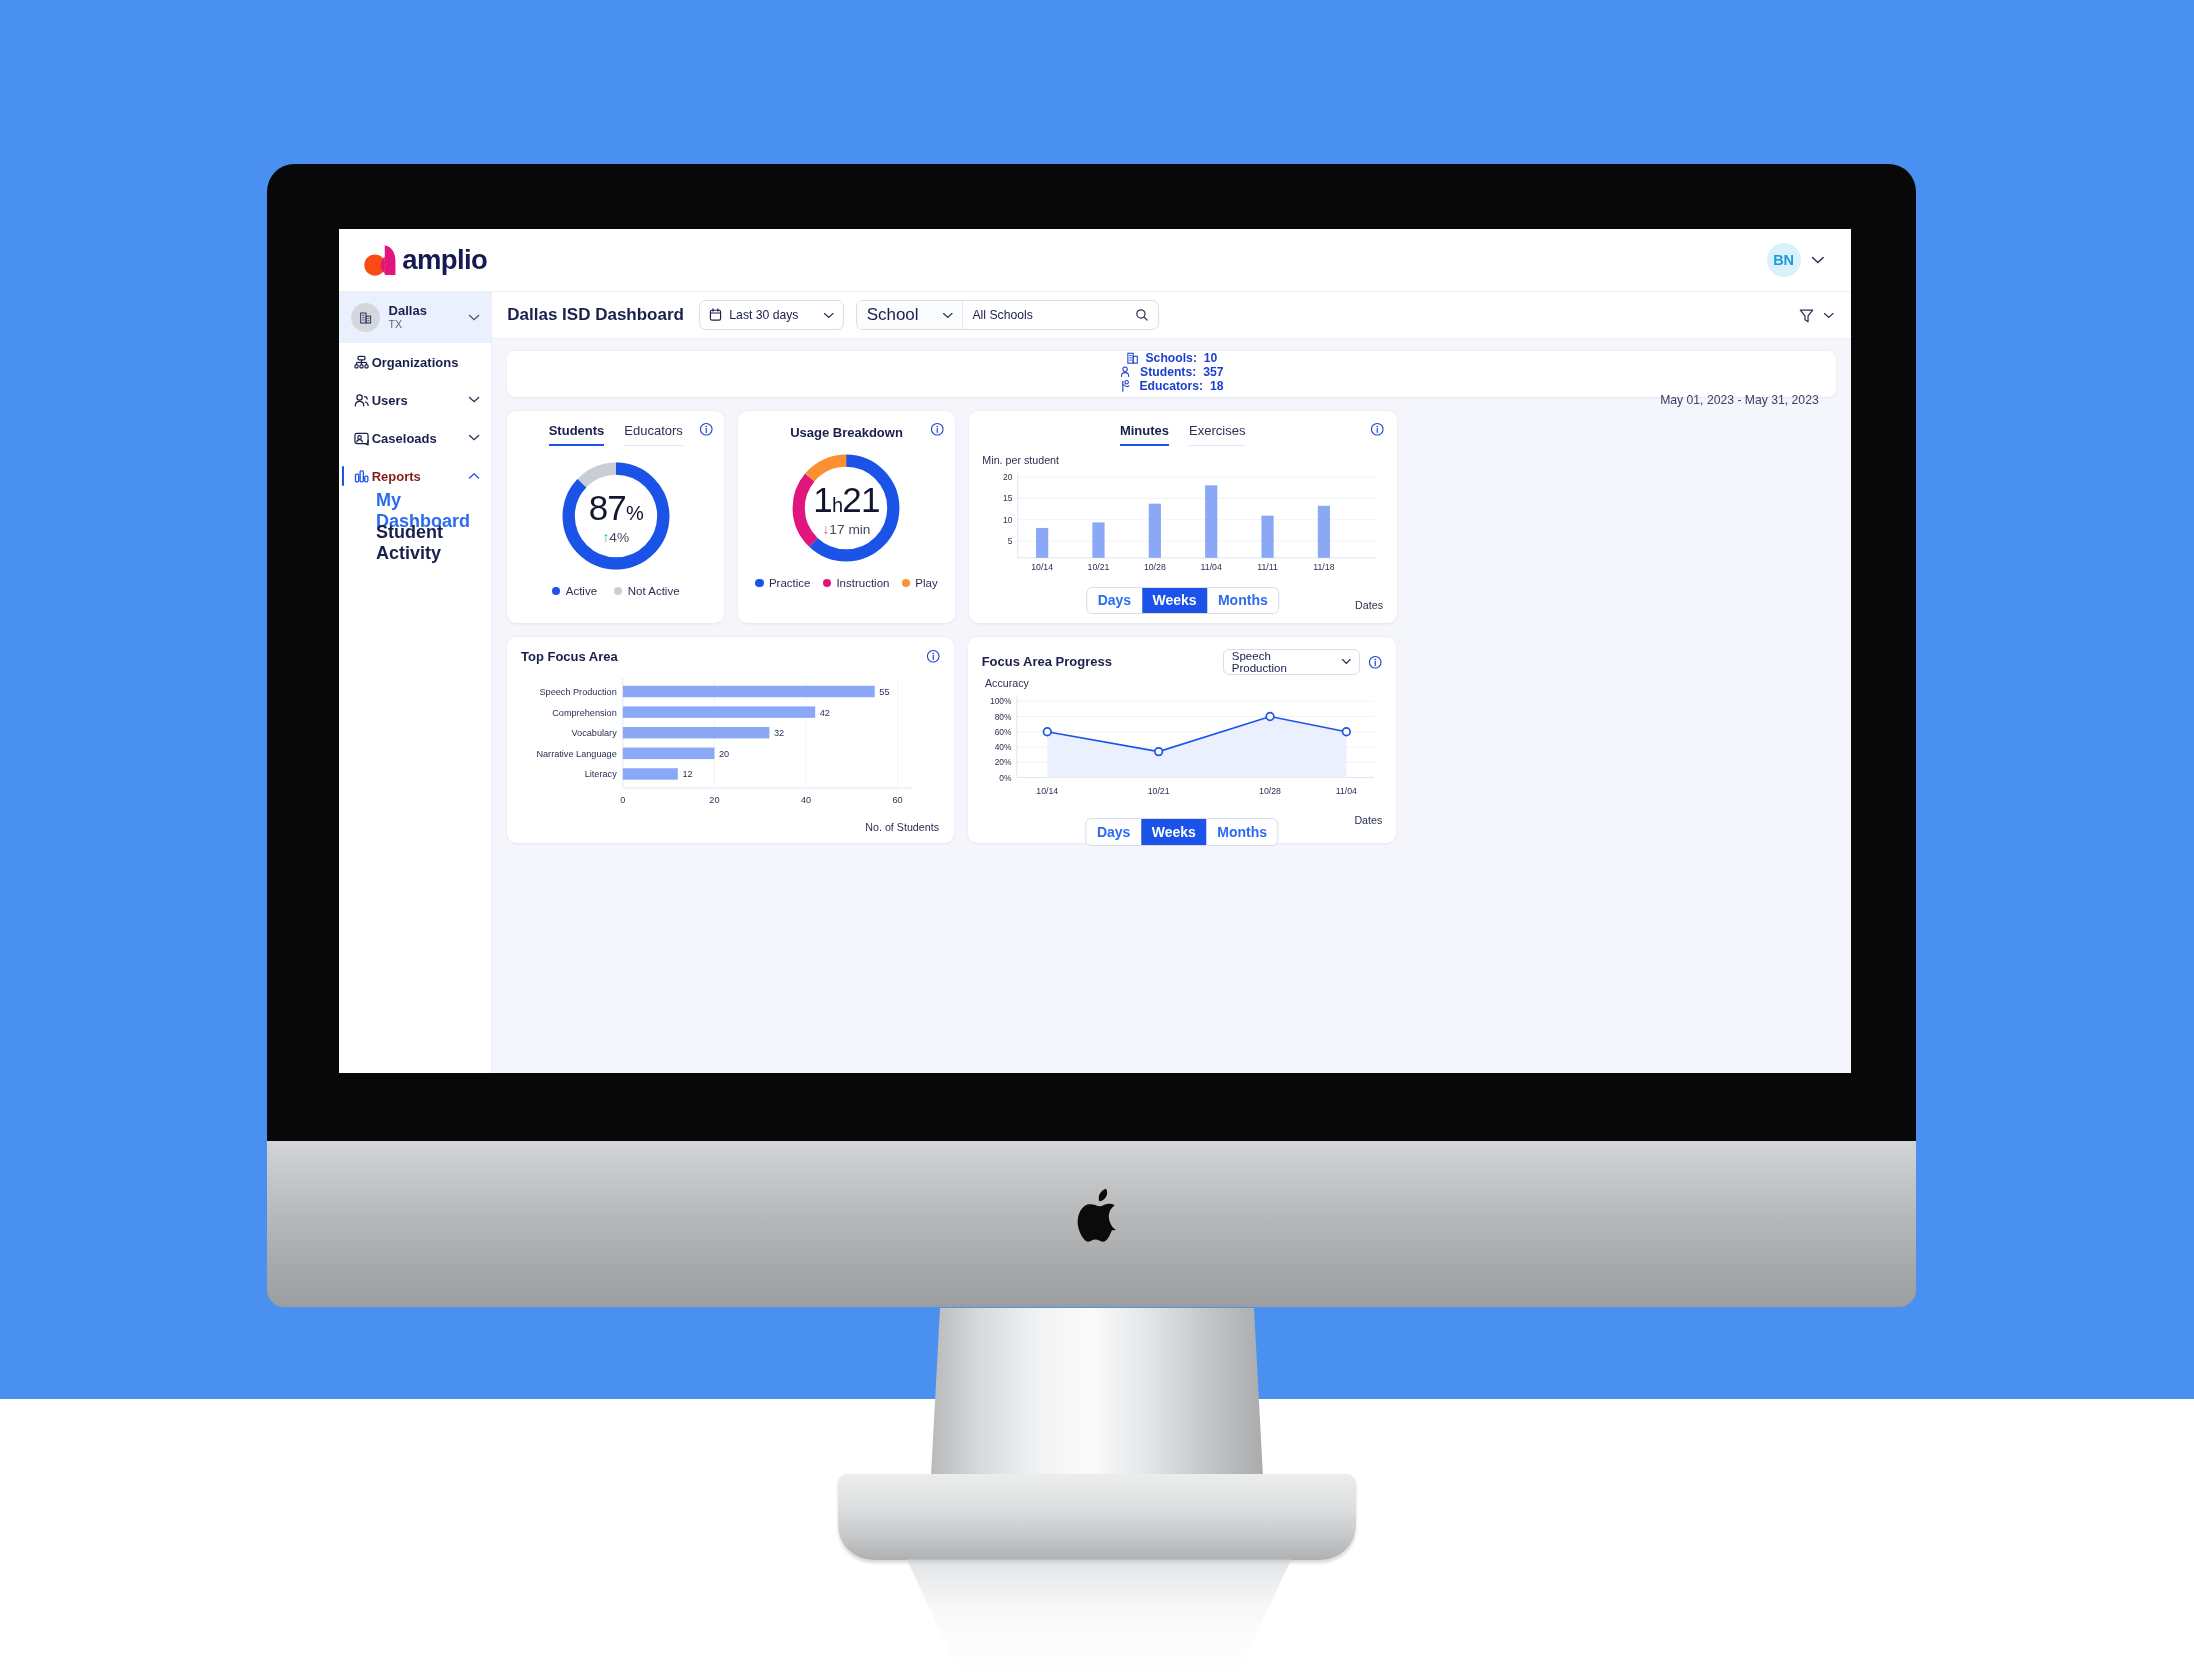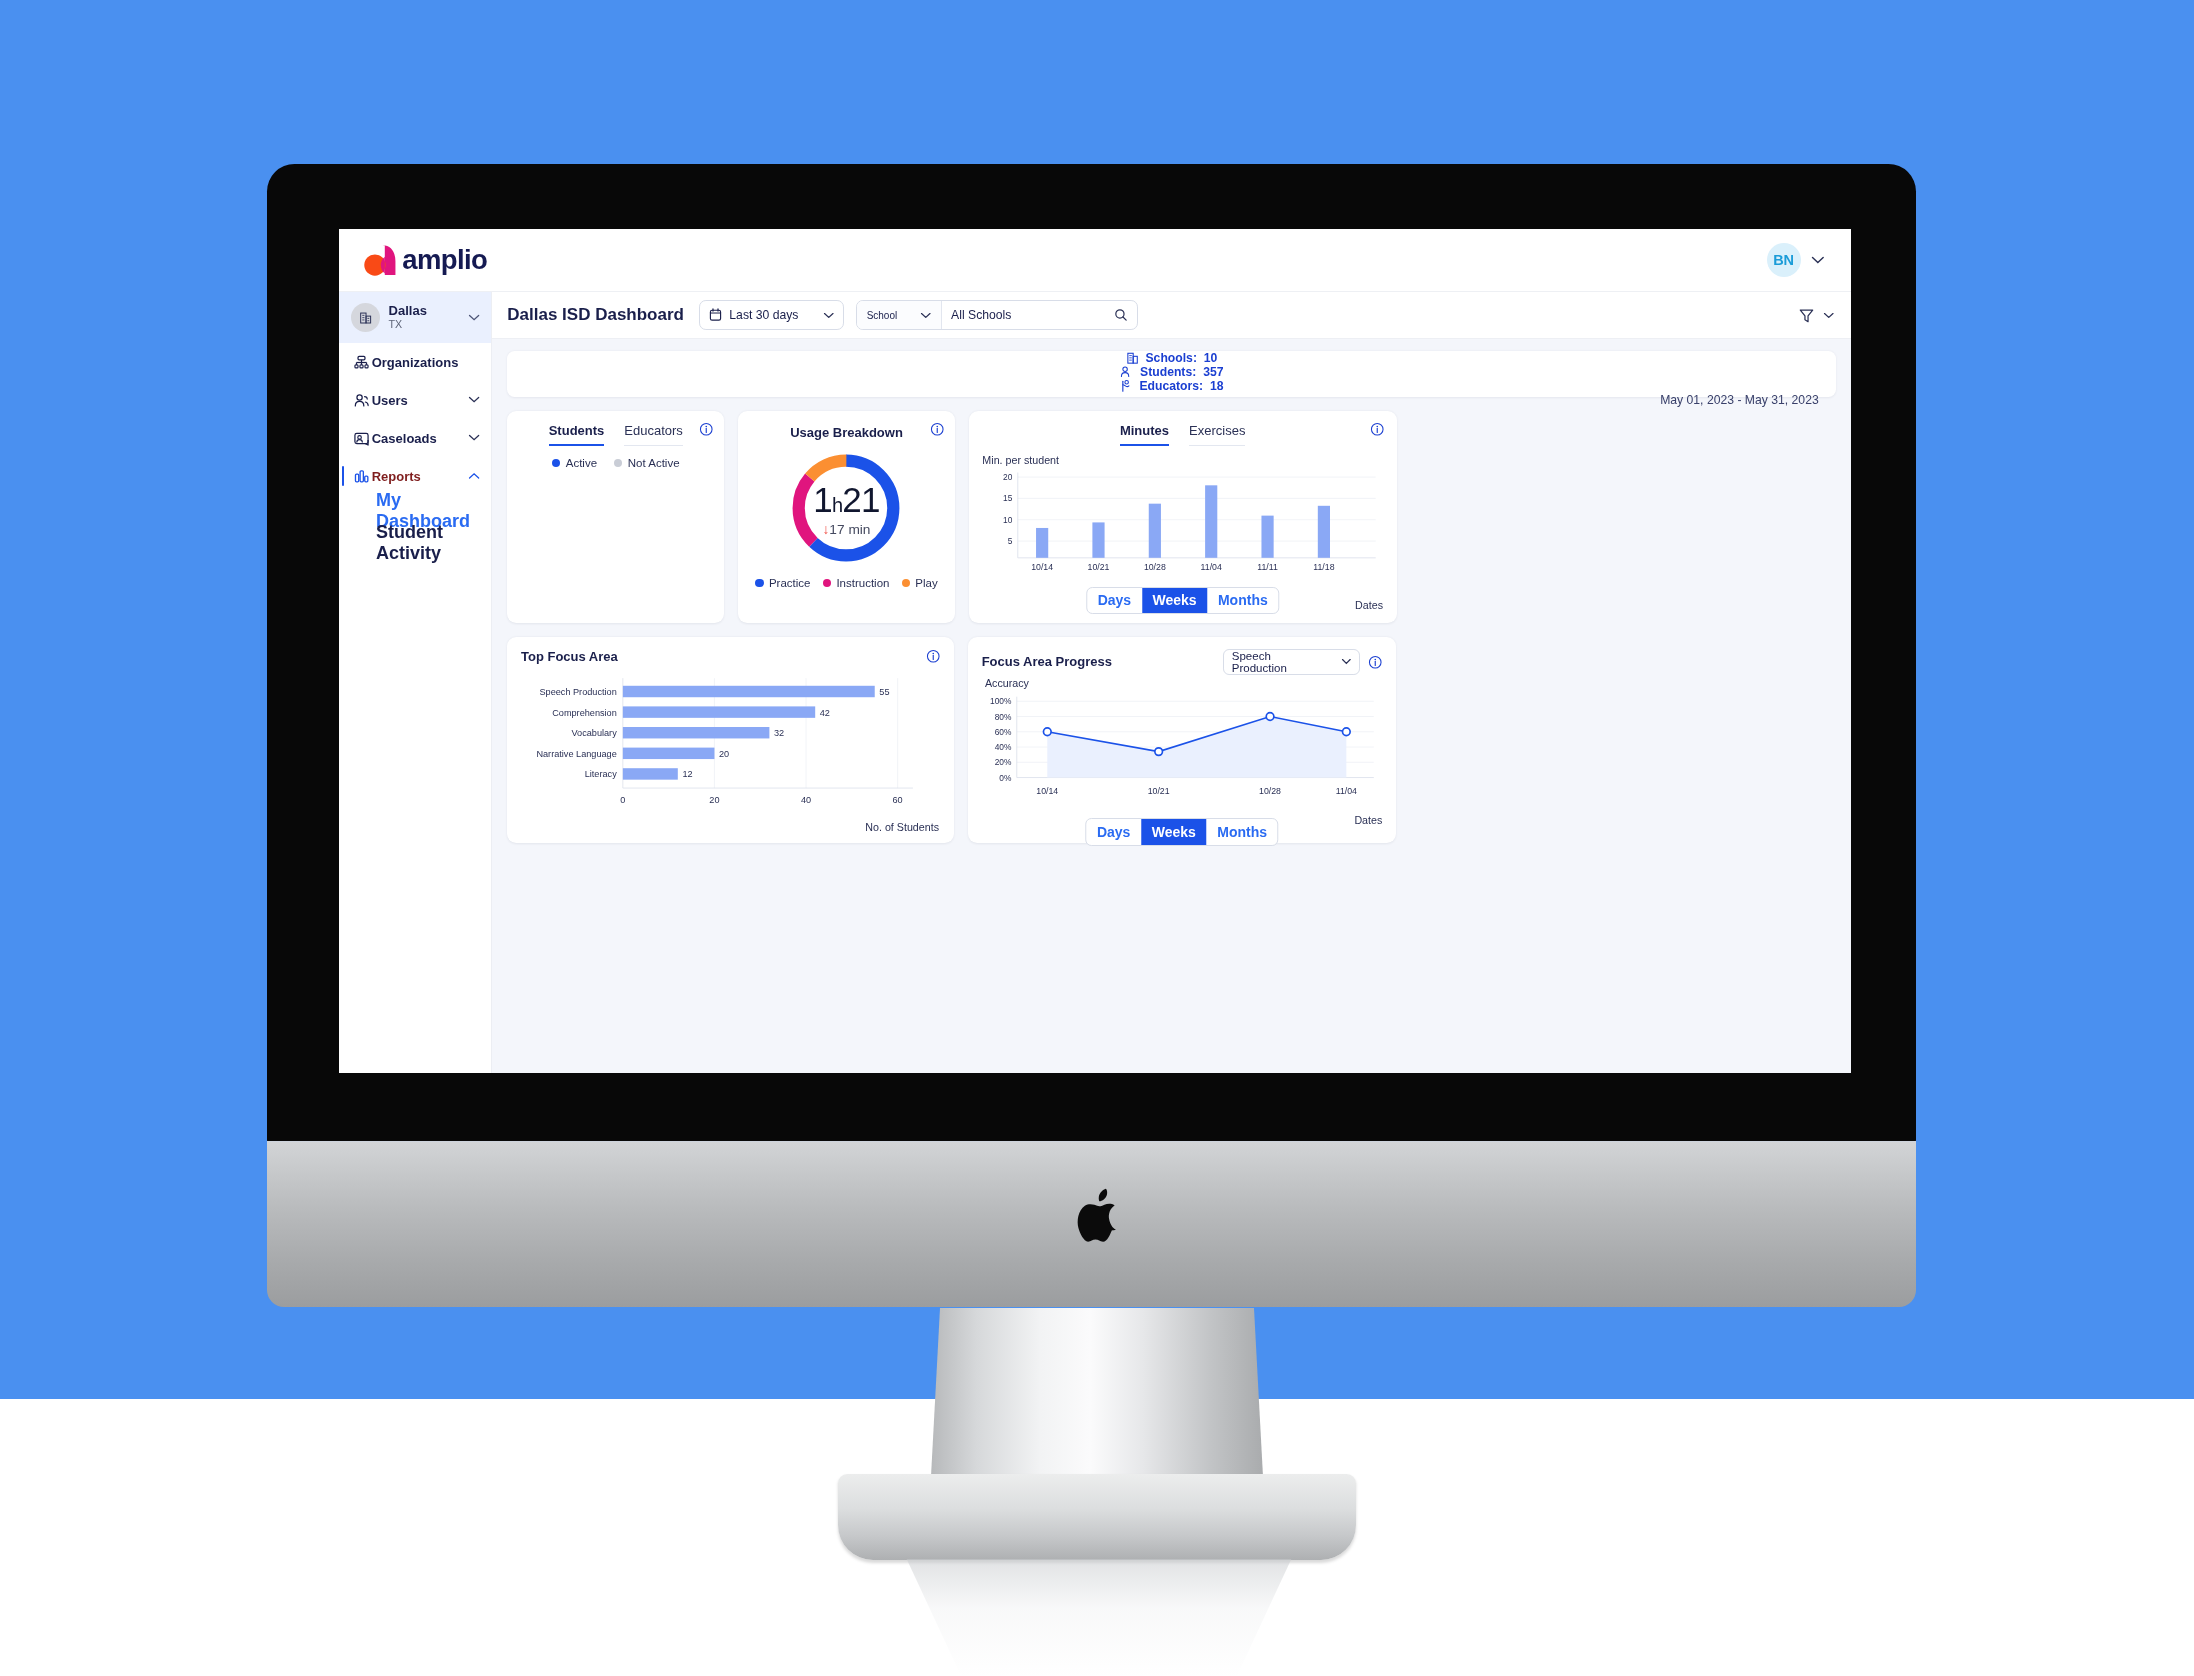--- a/index.html
+++ b/index.html
@@ -121,21 +121,21 @@
   .page-title { font-size: 17px; font-weight: 700; color: #1a1f4b; margin-right: 3.1px; }
   .pill {
     height: 30.5px; border: 0.8px solid #d8dde8; border-radius: 6.9px;
     display: flex; align-items: center; gap: 6.9px; padding: 0 9.2px;
     font-size: 12.2px; color: #1a1f4b; background: #fff;
   }
   .pill .cap { flex: 1; white-space: nowrap; }
   .combo { display: flex; height: 30.5px; border: 0.8px solid #d8dde8; border-radius: 6.9px; overflow: hidden; background:#fff;}
   .combo .seg1 {
     display: flex; align-items: center; gap: 23px; padding: 0 9.2px;
-    font-size: 10px; color: #1a1f4b; background: #fbfcfe;
+    font-size: 17px; color: #1a1f4b; background: #fbfcfe;
     border-right: 0.8px solid #e2e6ef;
   }
   .combo .seg2 {
     display: flex; align-items: center; gap: 7.6px; padding: 0 9.2px;
     font-size: 12.2px; color: #1a1f4b; width: 195px;
   }
   .combo .seg2 .val { flex: 1; }
   .filter-ico-wrap { margin-left: auto; display: flex; align-items: center; gap: 7.6px; }
 
   .stats {
@@ -425,20 +425,32 @@
           <div class="ctabs">
             <div class="ctab on">Students</div>
             <div class="ctab off">Educators</div>
             <span style="position:absolute;right:10.7px;top:10.7px">
               <svg width="14.5" height="14.5" viewBox="0 0 19 19">
                 <circle cx="9.5" cy="9.5" r="7.6" stroke="#1b3fd1" stroke-width="1.4" fill="none"></circle>
                 <circle cx="9.5" cy="5.8" r="1.05" fill="#1b3fd1"></circle>
                 <line x1="9.5" y1="8.4" x2="9.5" y2="13.6" stroke="#1b3fd1" stroke-width="1.5" stroke-linecap="round"></line>
               </svg>
             </span>
+          </div>
+          <div class="donut-wrap">
+            <div style="position:relative;width:116px;height:116px">
+              <svg width="116" height="116" viewBox="0 0 152 152">
+                <circle cx="76" cy="76" r="62" fill="none" stroke="#c9cdd6" stroke-width="16"></circle>
+                <circle cx="76" cy="76" r="62" fill="none" stroke="#1b52e8" stroke-width="16" stroke-dasharray="339 50" stroke-dashoffset="0" transform="rotate(-90 76 76)" stroke-linecap="butt"></circle>
+              </svg>
+              <div class="donut-center">
+                <div class="big-num"><span>87</span><span class="unit">%</span></div>
+                <div class="delta"><span class="up">↑</span><span>4%</span></div>
+              </div>
+            </div>
           </div>
           <div class="legend">
             <div class="lg">
                 <span class="dot" style="background:#1b52e8"></span>
                 <span>Active</span>
               </div>
             <div class="lg">
                 <span class="dot" style="background:#c9cdd6"></span>
                 <span>Not Active</span>
               </div>

